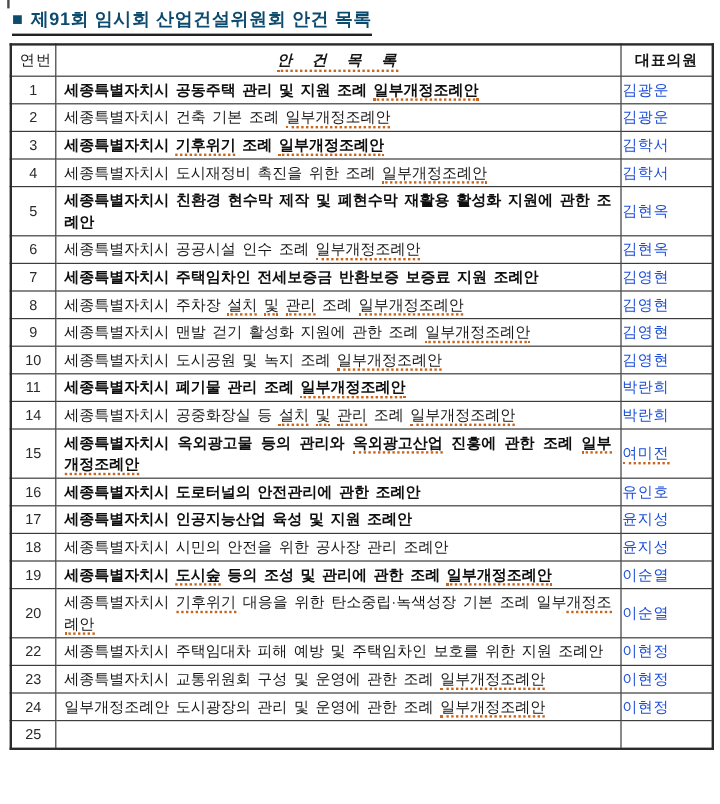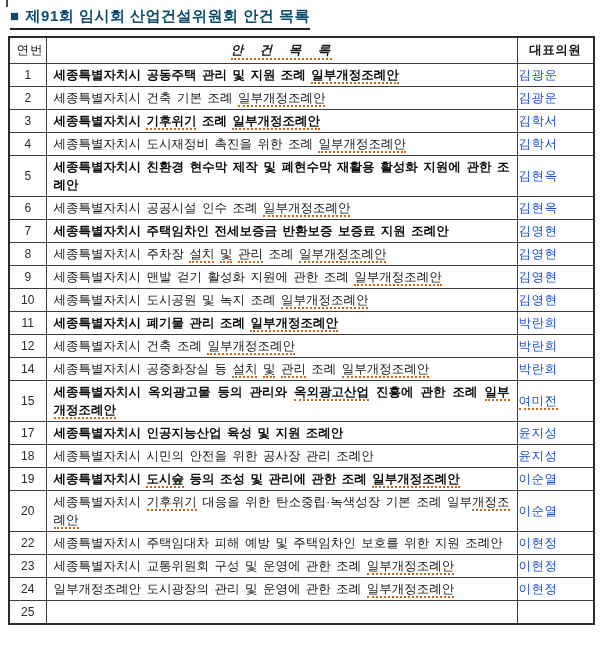--- a/index.html
+++ b/index.html
@@ -104,33 +104,33 @@
         <td class="no">10</td>
         <td class="agenda"><span>세종특별자치시 도시공원 및 녹지 조례 </span><span class="sq">일부개정조례안</span></td>
         <td class="rep"><span>김영현</span></td>
       </tr>
       <tr class="bold">
         <td class="no">11</td>
         <td class="agenda"><span>세종특별자치시 폐기물 관리 조례 </span><span class="sq">일부개정조례안</span></td>
         <td class="rep"><span>박란희</span></td>
       </tr>
       <tr>
-        <td class="no">12</td>
-        <td class="agenda"><span>세종특별자치시 건축 조례 </span><span class="sq">일부개정조례안</span></td>
-        <td class="rep"><span>박란희</span></td>
-      </tr>
-      <tr>
         <td class="no">14</td>
         <td class="agenda"><span>세종특별자치시 공중화장실 등 </span><span class="sq">설치</span><span> </span><span class="sq">및</span><span> </span><span class="sq">관리</span><span> 조례 </span><span class="sq">일부개정조례안</span></td>
         <td class="rep"><span>박란희</span></td>
       </tr>
       <tr class="bold">
         <td class="no">15</td>
         <td class="agenda"><span>세종특별자치시 옥외광고물 등의 관리와 </span><span class="sq">옥외광고산업</span><span> 진흥에 관한 조례 </span><span class="sq">일부개정조례안</span></td>
         <td class="rep"><span class="sq">여미전</span></td>
+      </tr>
+      <tr class="bold">
+        <td class="no">16</td>
+        <td class="agenda"><span>세종특별자치시 도로터널의 안전관리에 관한 조례안</span></td>
+        <td class="rep"><span>유인호</span></td>
       </tr>
       <tr class="bold">
         <td class="no">17</td>
         <td class="agenda"><span>세종특별자치시 인공지능산업 육성 및 지원 조례안</span></td>
         <td class="rep"><span>윤지성</span></td>
       </tr>
       <tr>
         <td class="no">18</td>
         <td class="agenda"><span>세종특별자치시 시민의 안전을 위한 공사장 관리 조례안</span></td>
         <td class="rep"><span>윤지성</span></td>

